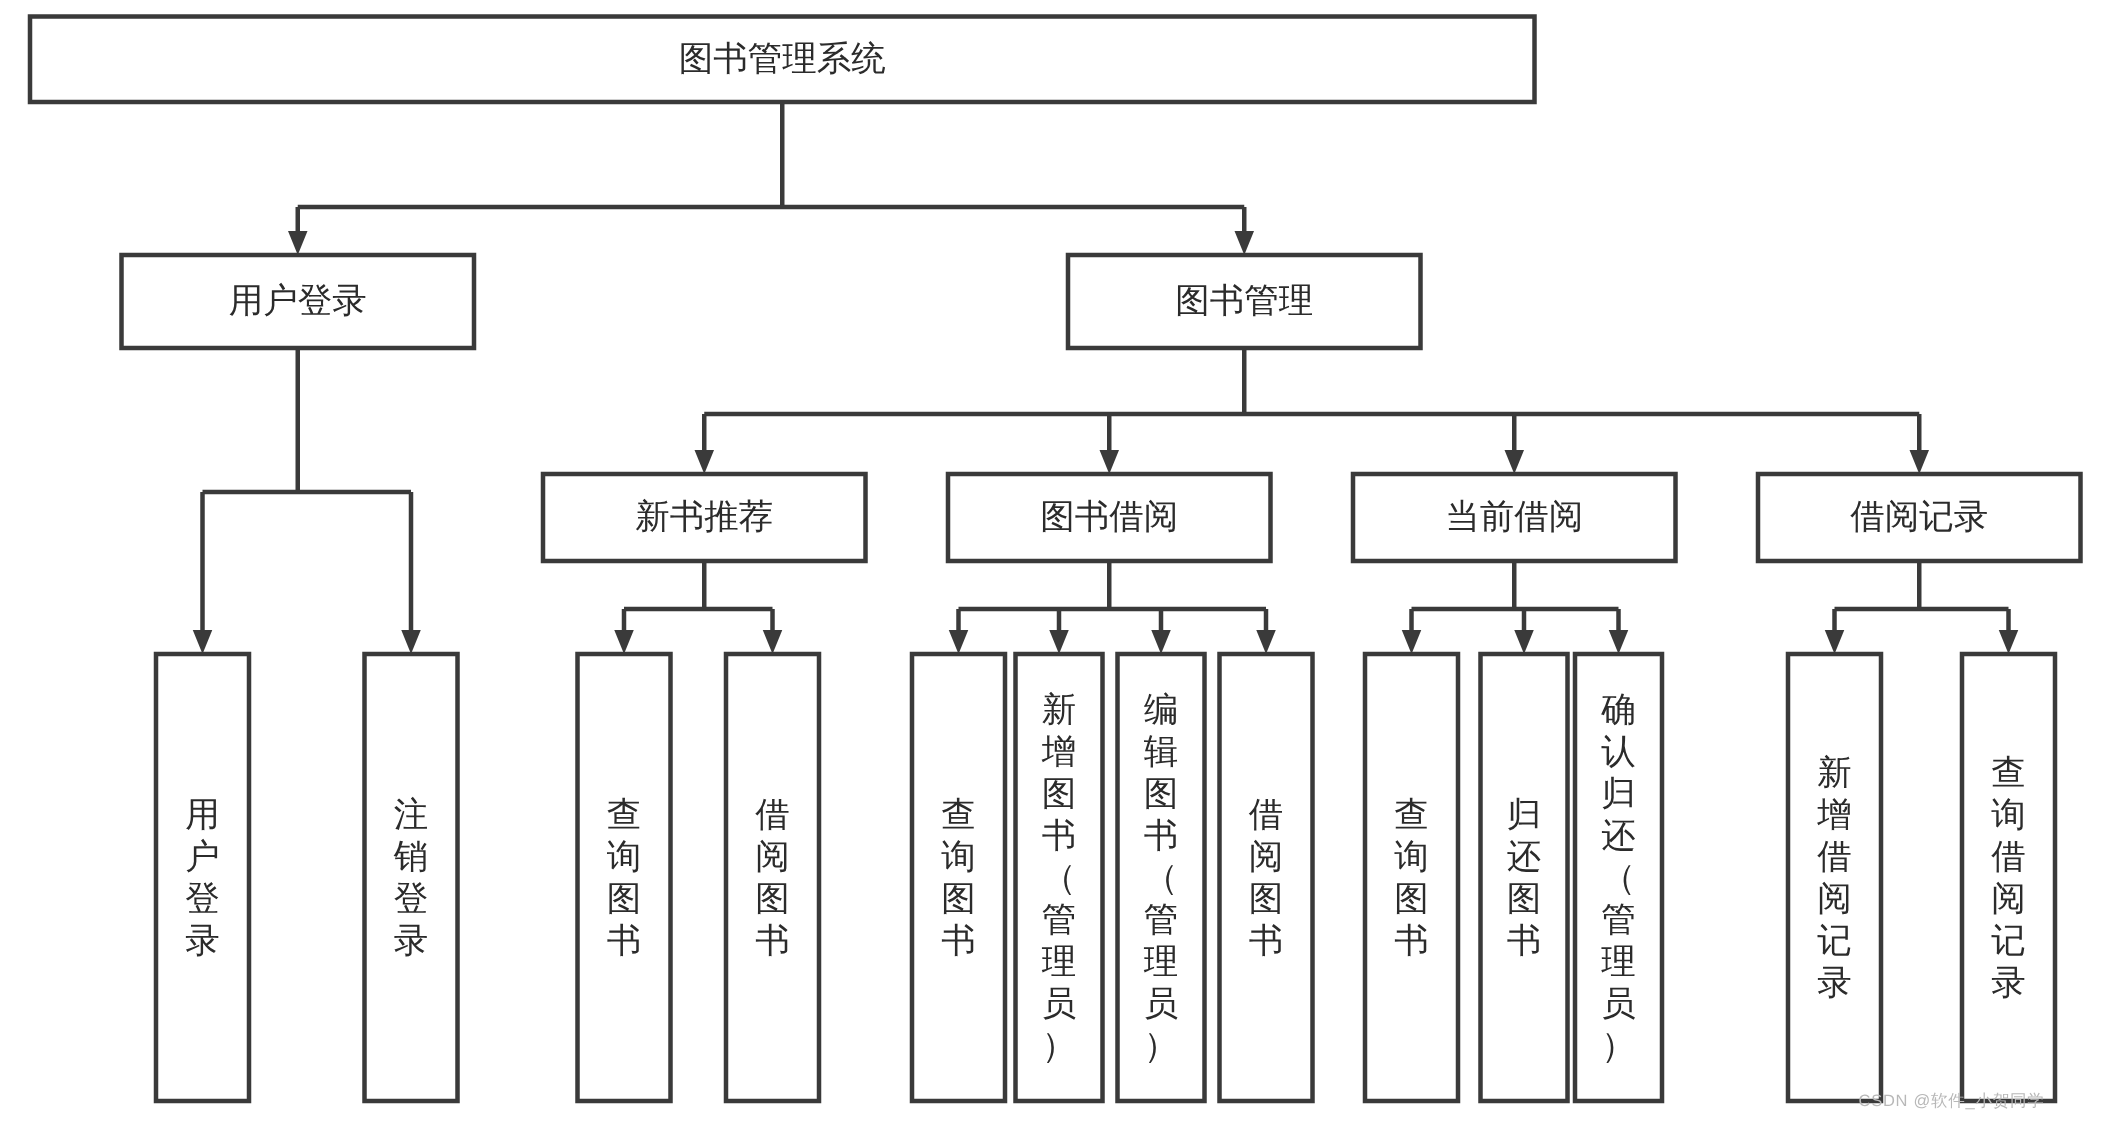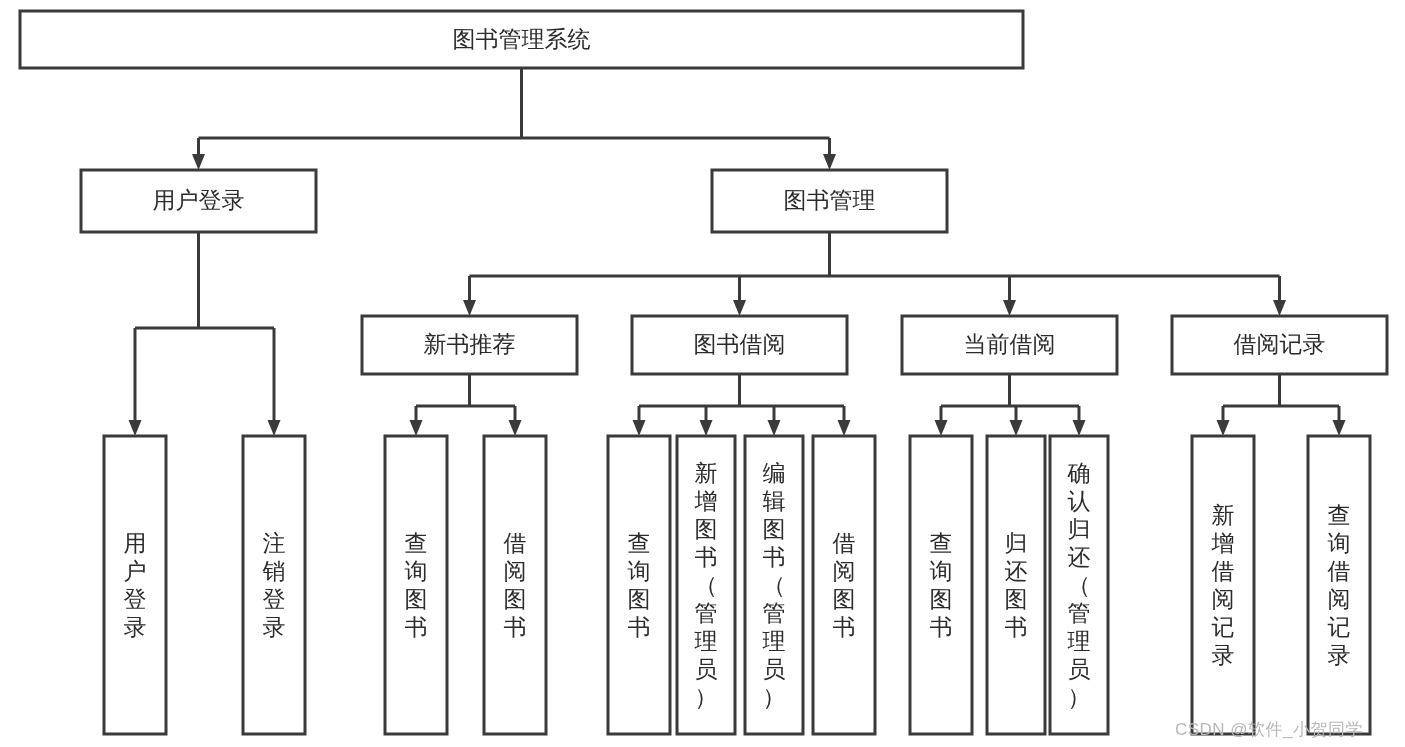--- a/index.html
+++ b/index.html
@@ -53,21 +53,21 @@
     font-family: "Liberation Sans", sans-serif;
     font-size: 23px;
     fill: #2b2b2b;
     text-anchor: middle;
   }
   .watermark {
     position: absolute;
     right: 14px;
     bottom: 6px;
     font-family: "Liberation Sans", sans-serif;
-    font-size: 17px;
+    font-size: 11px;
     color: #b8b8b8;
     white-space: nowrap;
     letter-spacing: 0.5px;
   }
 </style>
 </head>
 <body>
 
 <div id="diagram-root">
   <svg id="tree-svg" viewBox="0 0 1405 747" xmlns="http://www.w3.org/2000/svg">

